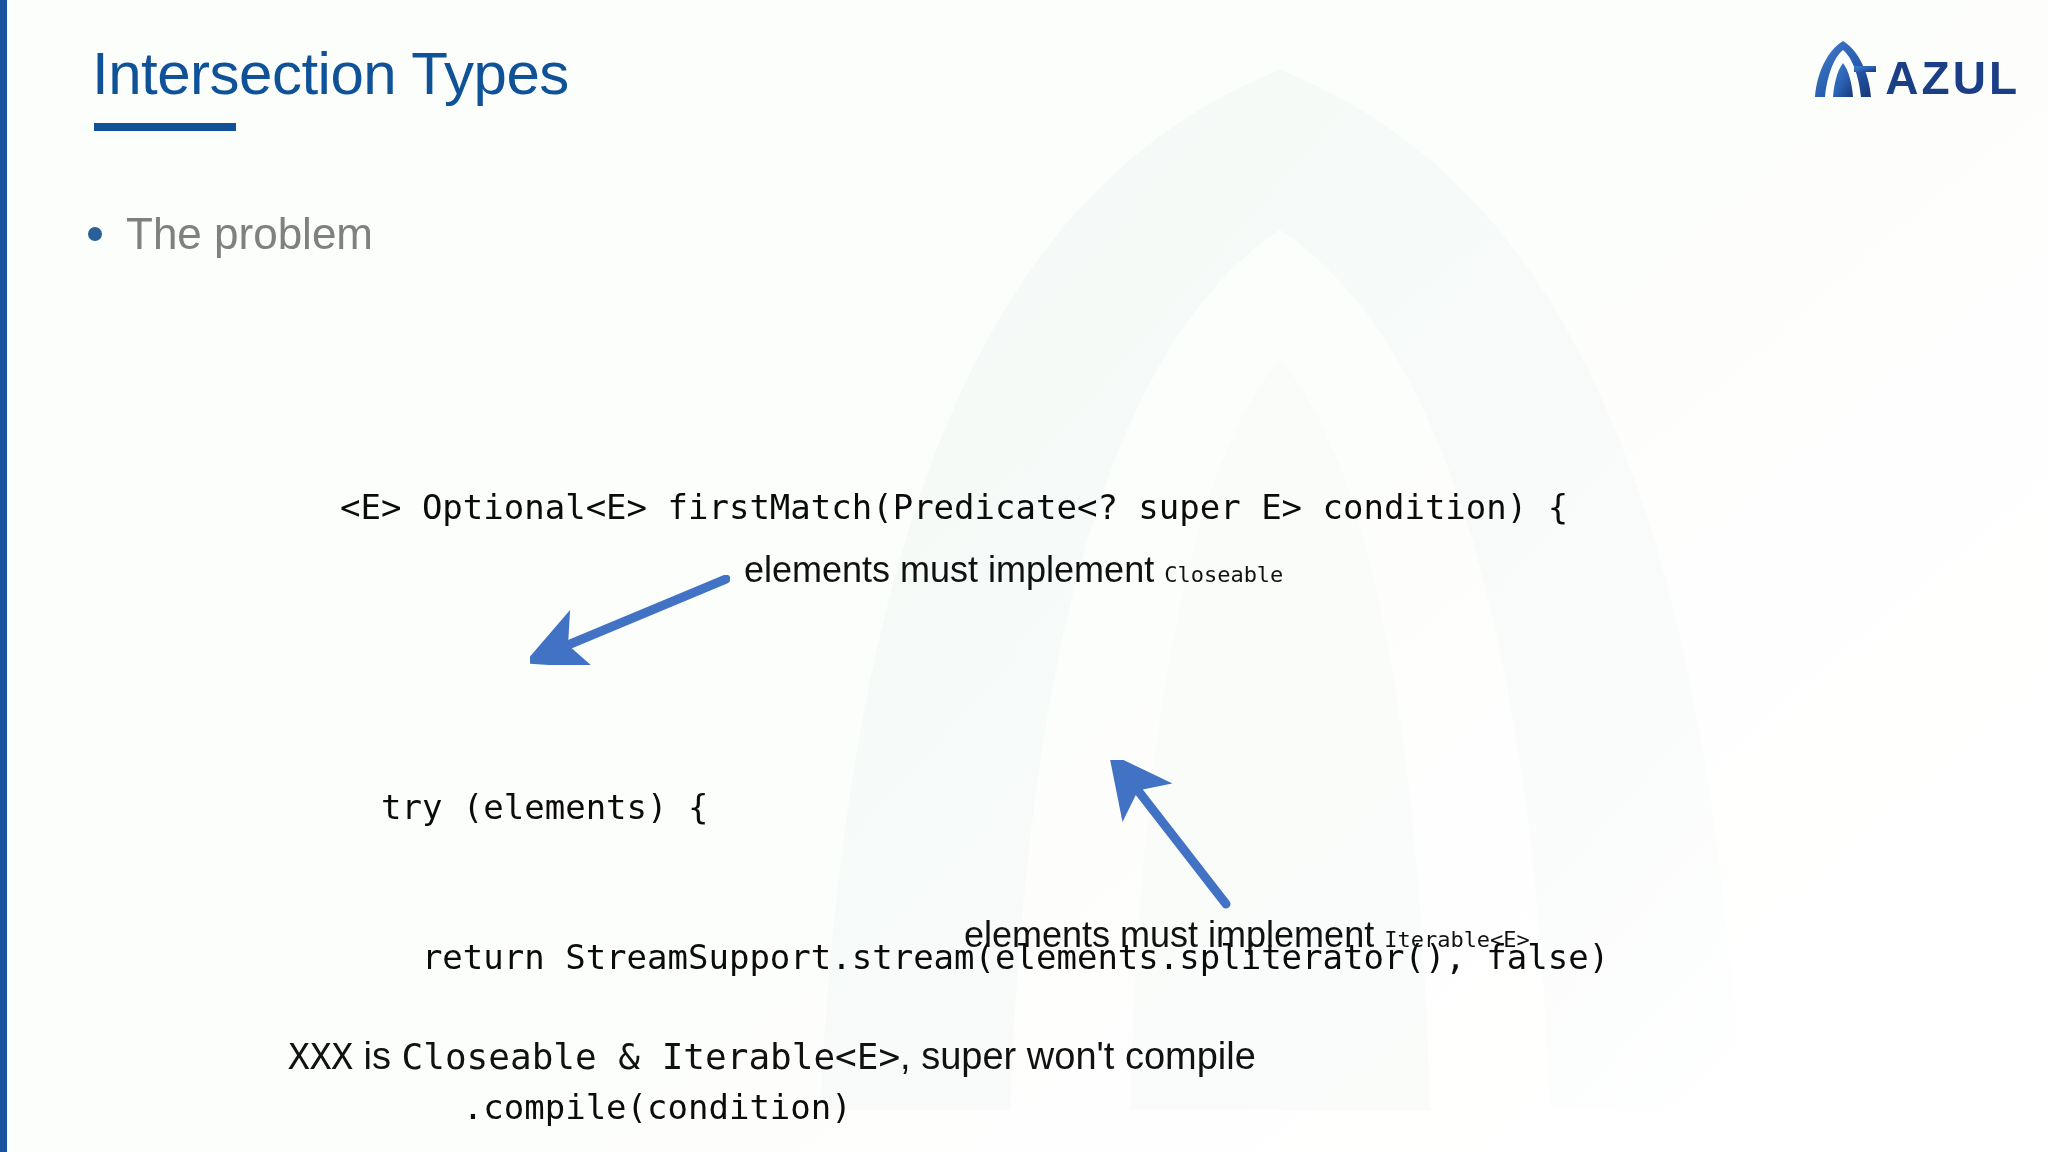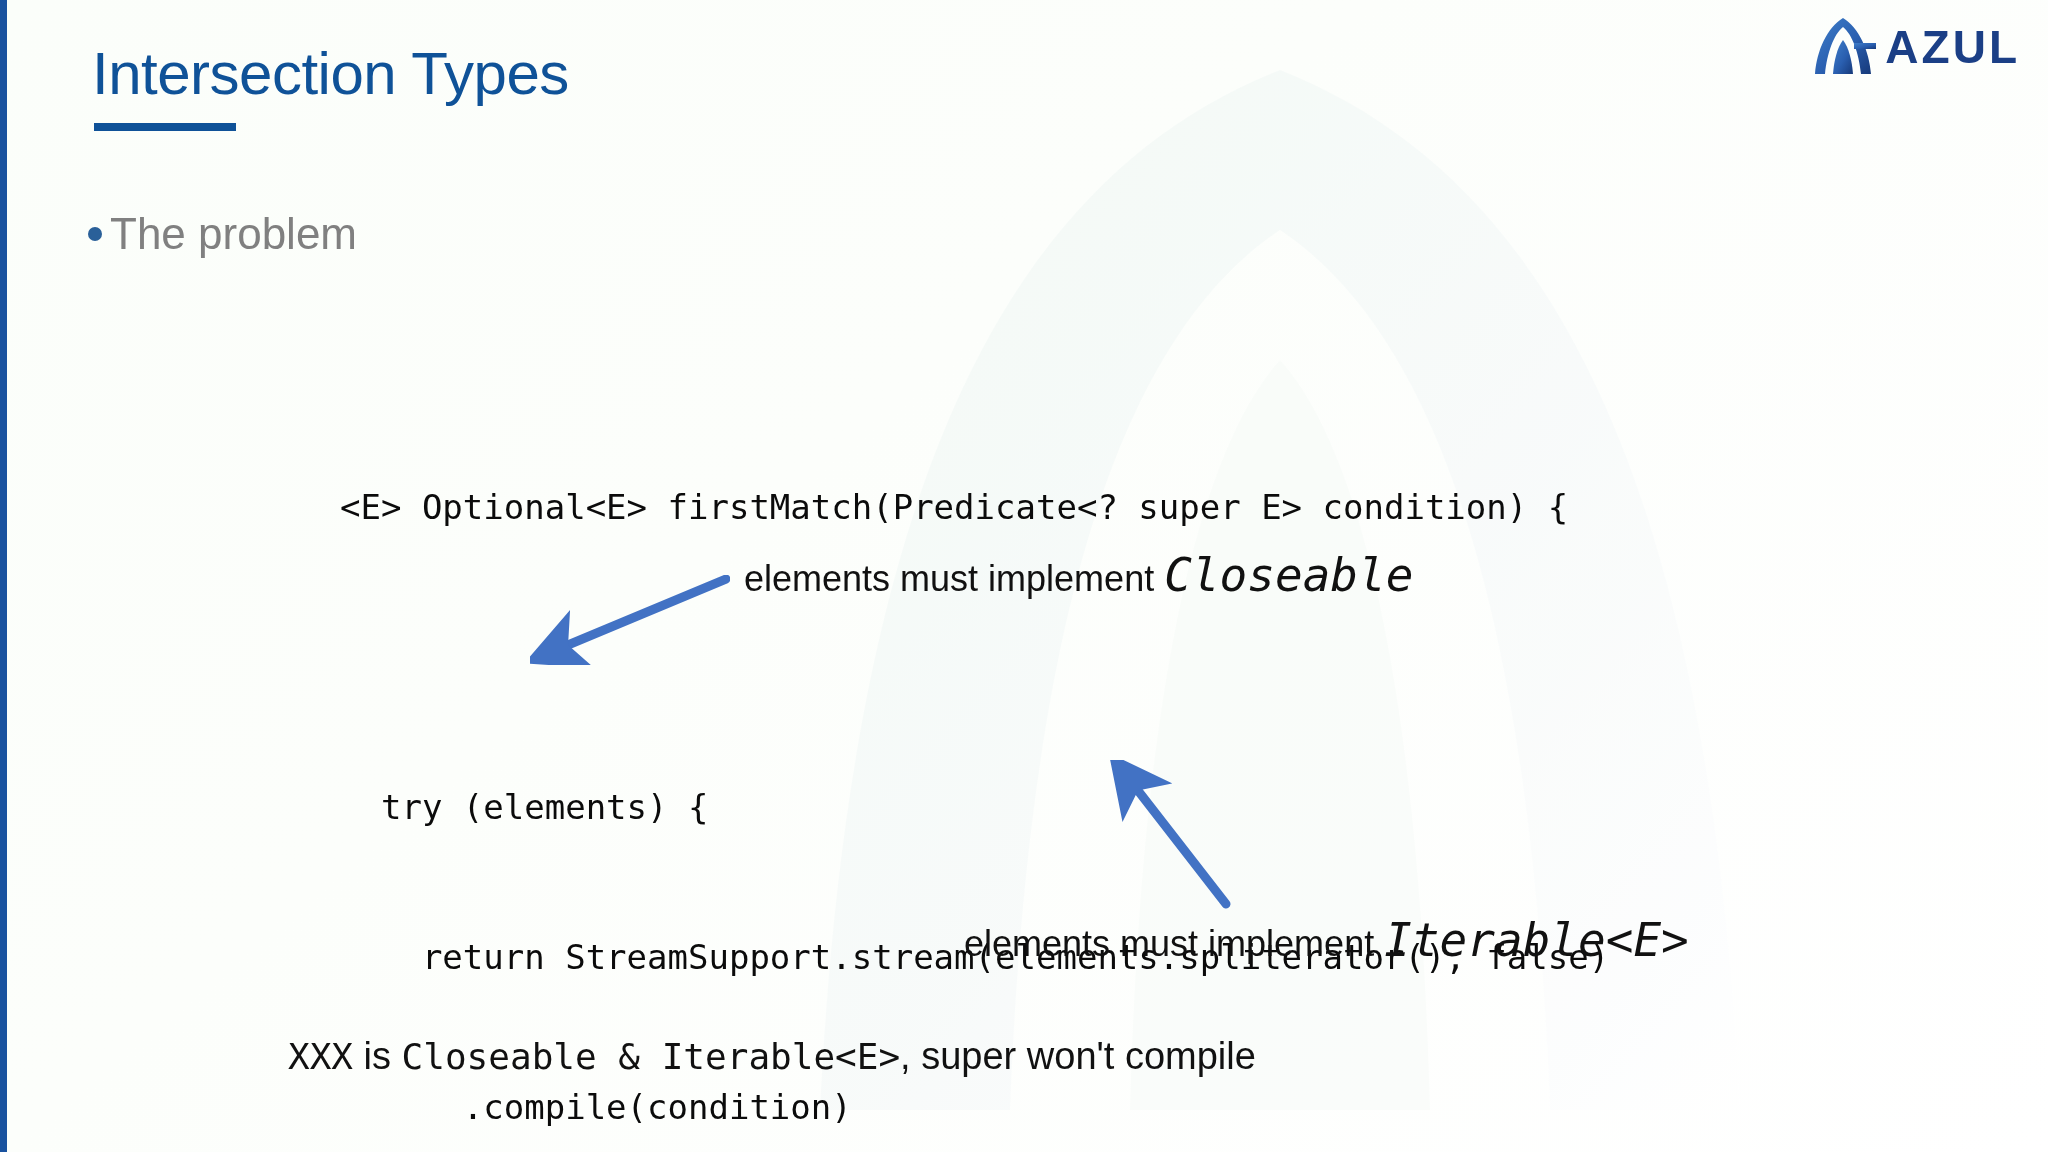--- a/index.html
+++ b/index.html
@@ -64,21 +64,21 @@
     background: #0f5298;
   }
 
   
   .bullet-row {
     position: absolute;
     left: 88px;
     top: 212px;
     display: flex;
     align-items: center;
-    gap: 8px;
+    gap: 24px;
   }
   .bullet-dot {
     width: 14px;
     height: 14px;
     border-radius: 50%;
     background: #2a6099;
     flex: 0 0 auto;
   }
   .bullet-text {
     font-size: 44px;
@@ -116,22 +116,21 @@
   
   .callout {
     position: absolute;
     font-size: 36px;
     color: #111111;
     white-space: nowrap;
     line-height: 1;
   }
   .callout .mono {
     font-family: "DejaVu Sans Mono", "Liberation Mono", monospace;
-    font-size: 46px;
-    font-style: italic;
+    font-size: 22px;
   }
   .callout-top { left: 744px; top: 552px; }
   .callout-bottom { left: 964px; top: 917px; }
 
   
   .summary {
     position: absolute;
     left: 288px;
     top: 1037px;
     font-size: 38px;
@@ -149,23 +148,23 @@
     position: absolute;
     pointer-events: none;
   }
   .arrow-top  { left: 530px; top: 575px; }
   .arrow-bot  { left: 1110px; top: 760px; }
 
   
   .logo {
     position: absolute;
     right: 28px;
-    top: 16px;
+    top: 39px;
     display: flex;
-    align-items: center;
+    align-items: flex-end;
     gap: 7px;
   }
   .logo-word {
     font-size: 46px;
     font-weight: 700;
     color: #1b3f86;
     letter-spacing: 3px;
     line-height: 1;
   }
 </style>

